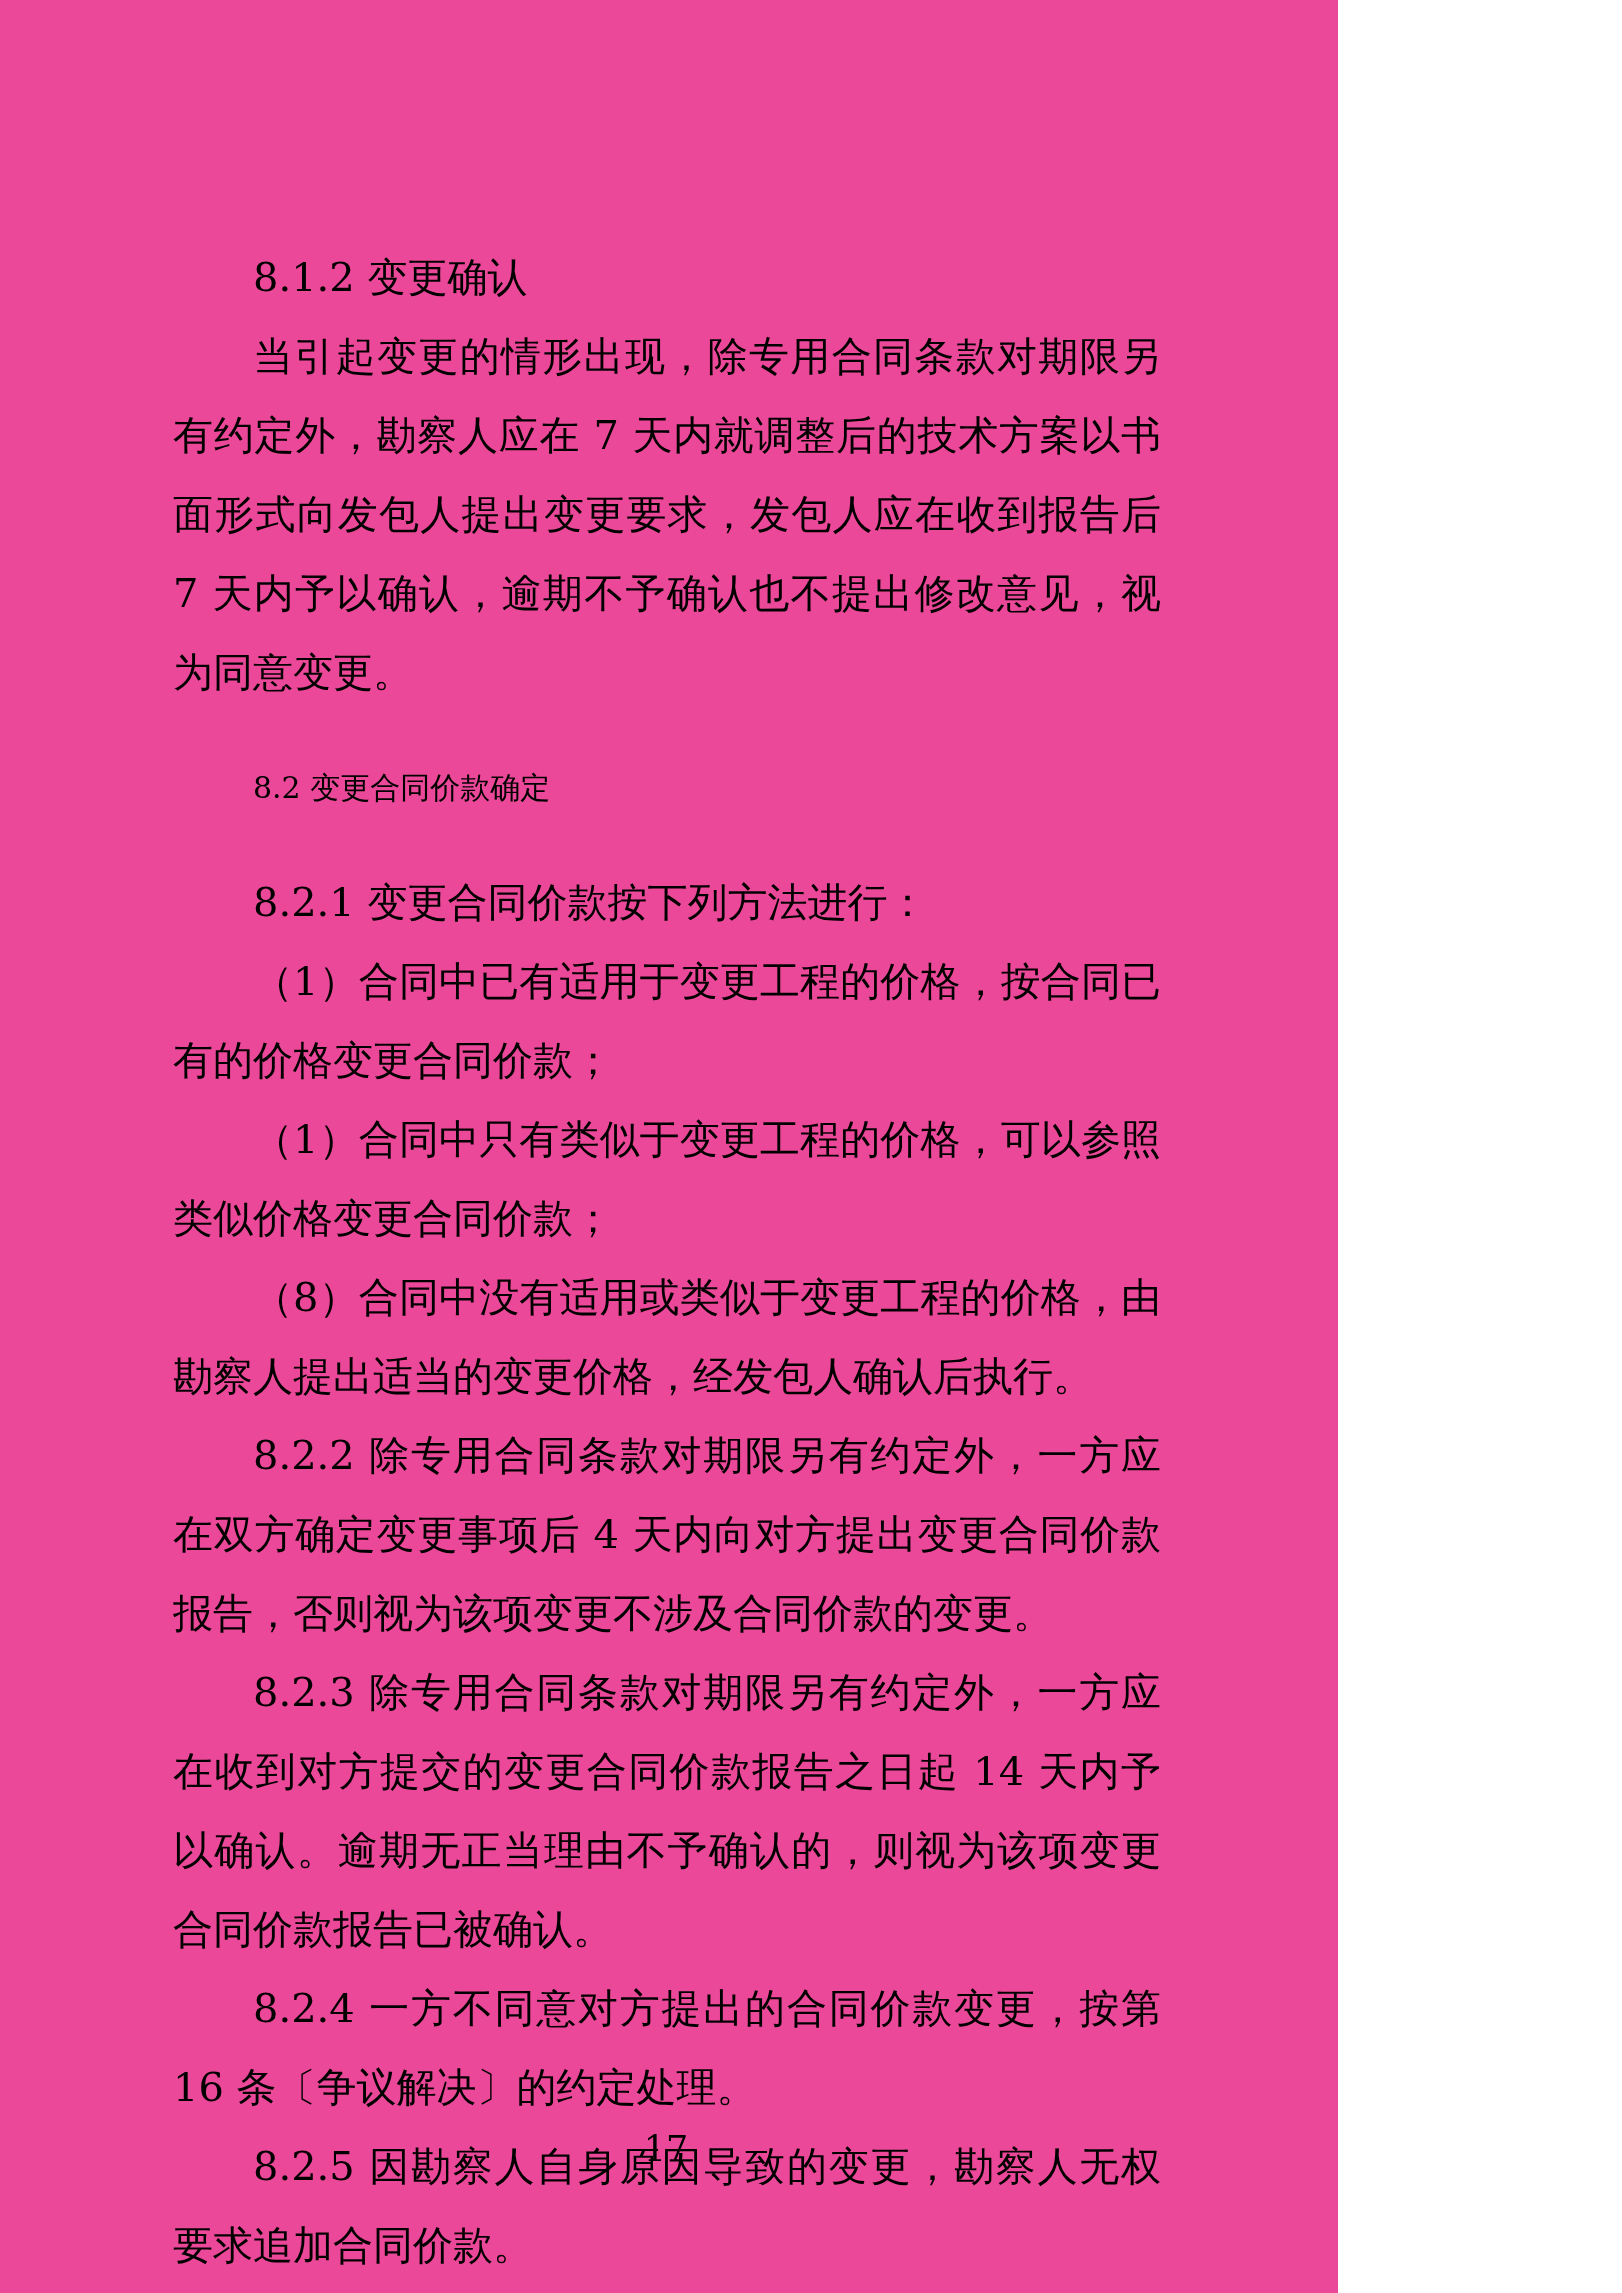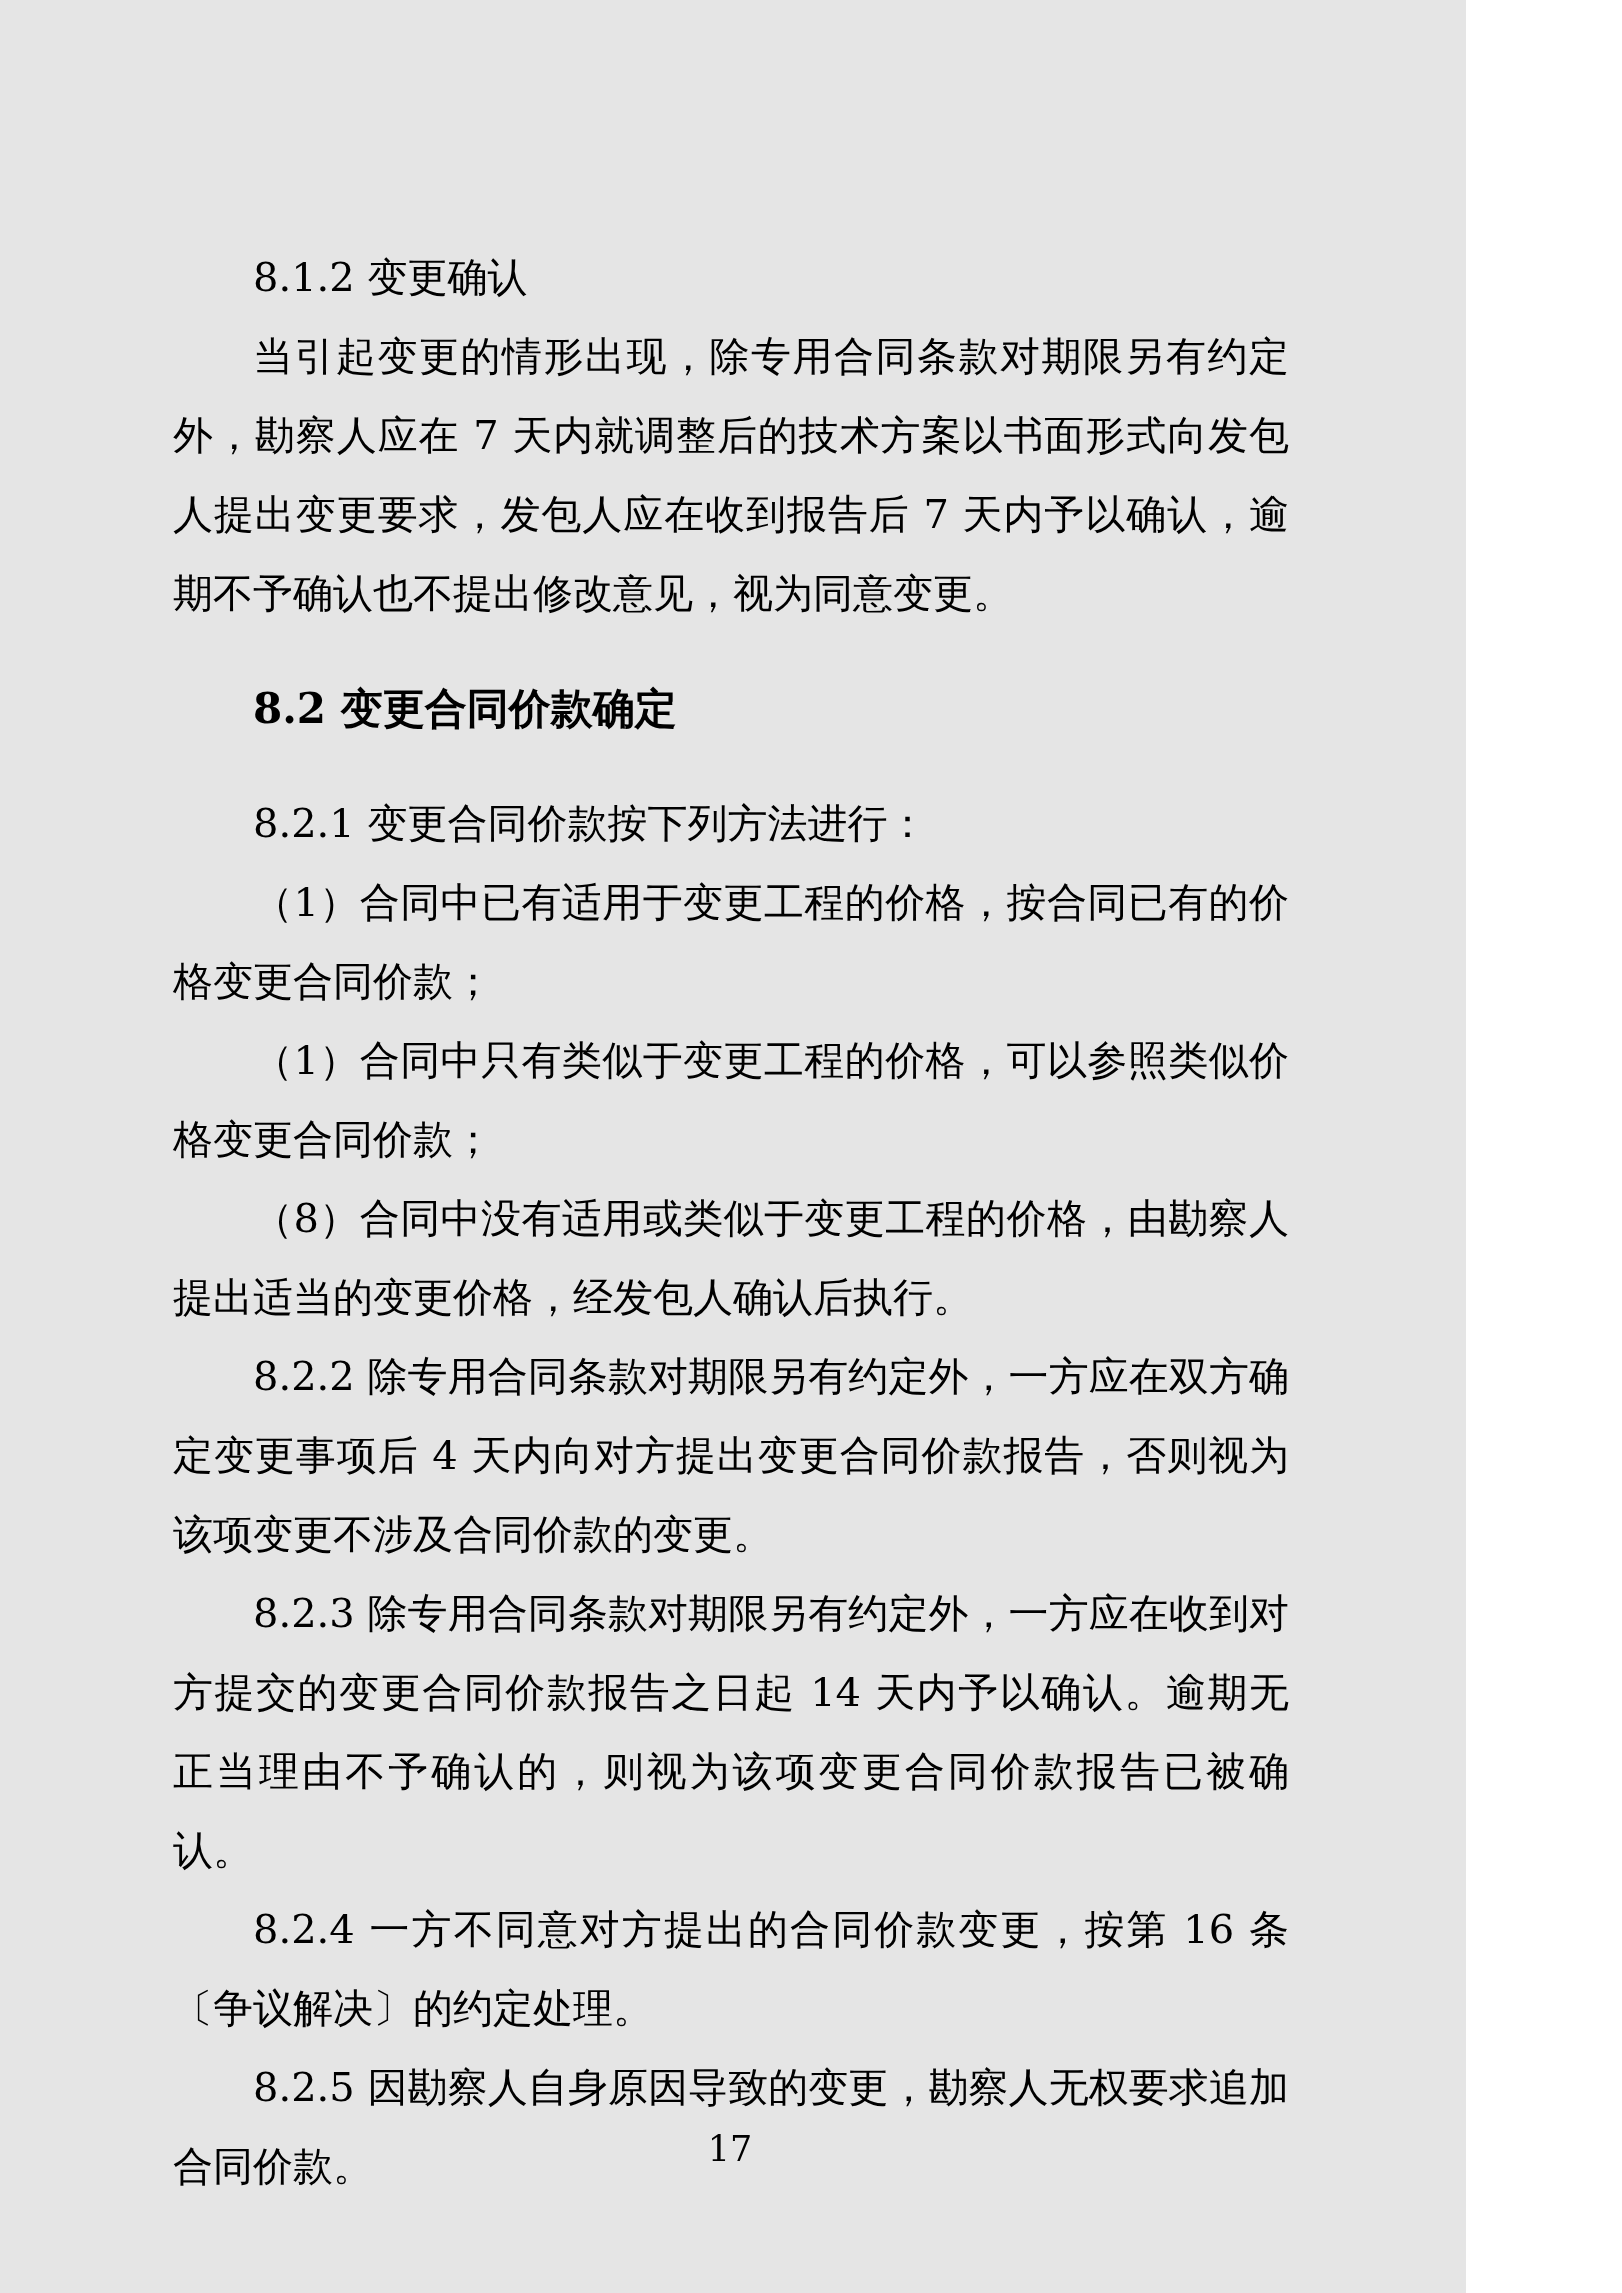--- a/index.html
+++ b/index.html
@@ -2,44 +2,44 @@
 <html style="font-size:14.5px"><head>
 <meta charset="utf-8">
 <style>
   html, body {
     margin: 0;
     padding: 0;
     background: #ffffff;
   }
   .page {
     position: relative;
-    width: 1466px;
+    width: 1338px;
     height: 2294px;
-    background: #e5e5e5;
+    background: #ec4899;
     overflow: hidden;
     font-family: "DejaVu Serif", "Liberation Serif", serif;
     color: #000000;
   }
   .content {
     padding: 238px 177px 0 173px;
   }
   .para {
     margin: 0;
     font-size: 40px;
     line-height: 79px;
     text-align: justify;
     text-indent: 80px;
     letter-spacing: 0;
     word-break: normal;
   }
   .para.heading {
-    font-weight: 700;
+    font-weight: 400;
     margin-top: 36px;
     margin-bottom: 36px;
-    font-size: 42px;
+    font-size: 30px;
   }
   .page-number {
     position: absolute;
     left: 0;
     right: 6px;
     top: 2127px;
     text-align: center;
     font-size: 35px;
     line-height: 45px;
     font-family: "DejaVu Serif", "Liberation Serif", serif;

